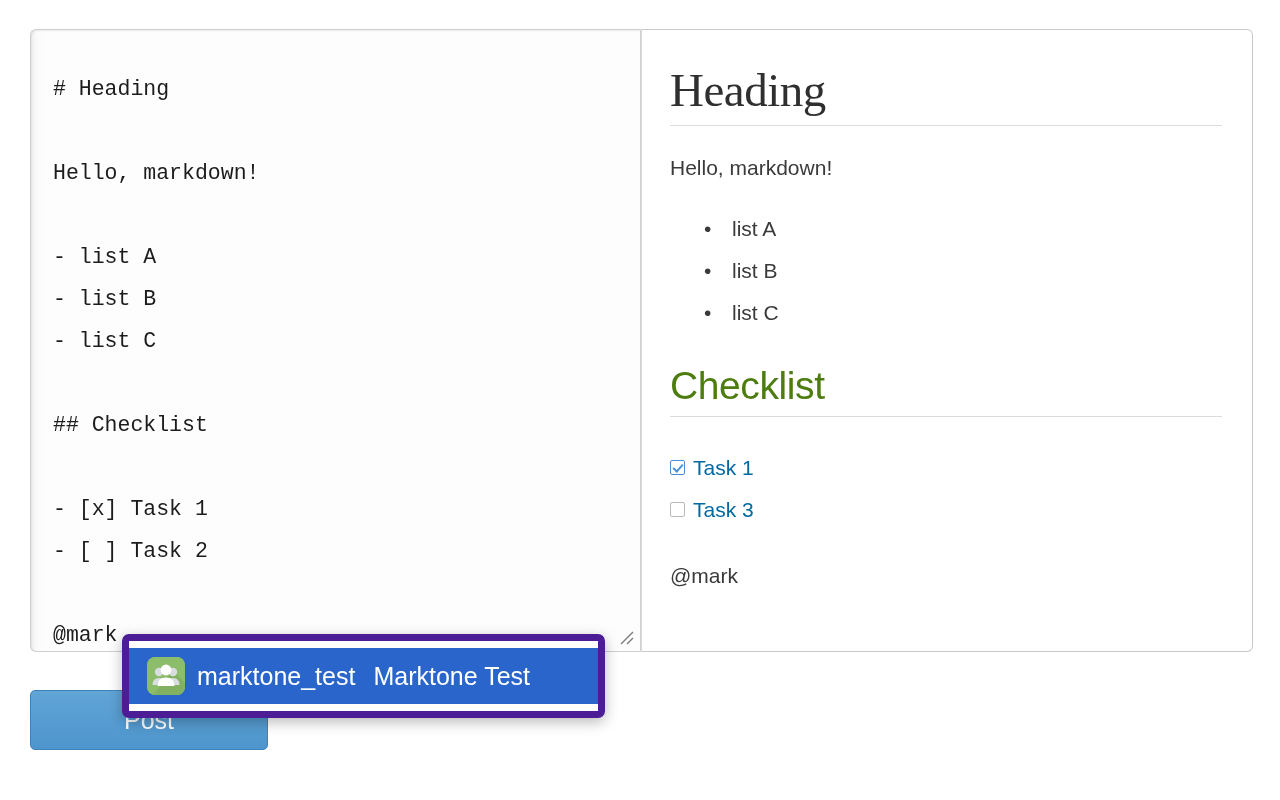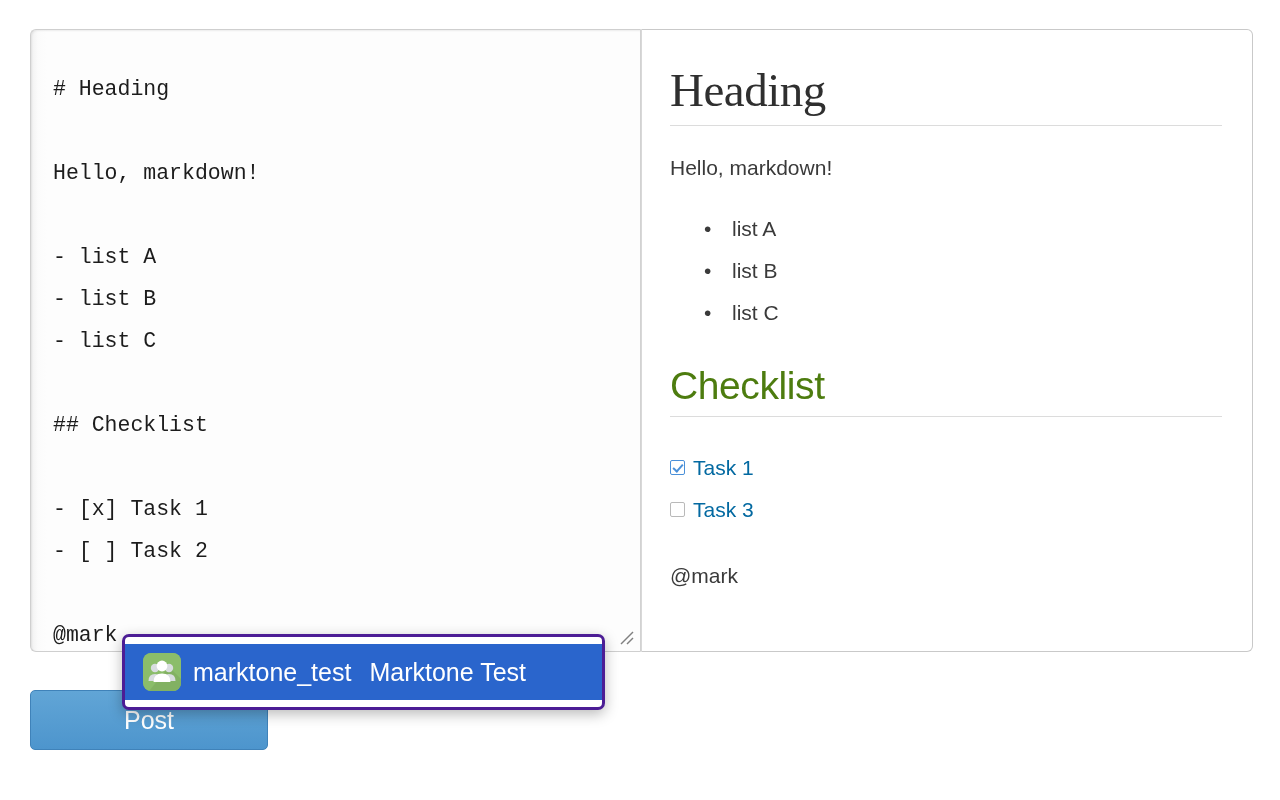--- a/index.html
+++ b/index.html
@@ -214,21 +214,21 @@
   }
 
   
   .mention-dropdown {
     position: absolute;
     left: 122px;
     top: 634px;
     width: 483px;
     box-sizing: border-box;
     background: #ffffff;
-    border: 3px solid #4c1d95;
+    border: 7px solid #4c1d95;
     border-radius: 7px;
     box-shadow: 0 4px 14px rgba(0,0,0,0.28);
     padding: 7px 0;
   }
 
   .mention-item {
     display: flex;
     align-items: center;
     gap: 12px;
     height: 56px;

